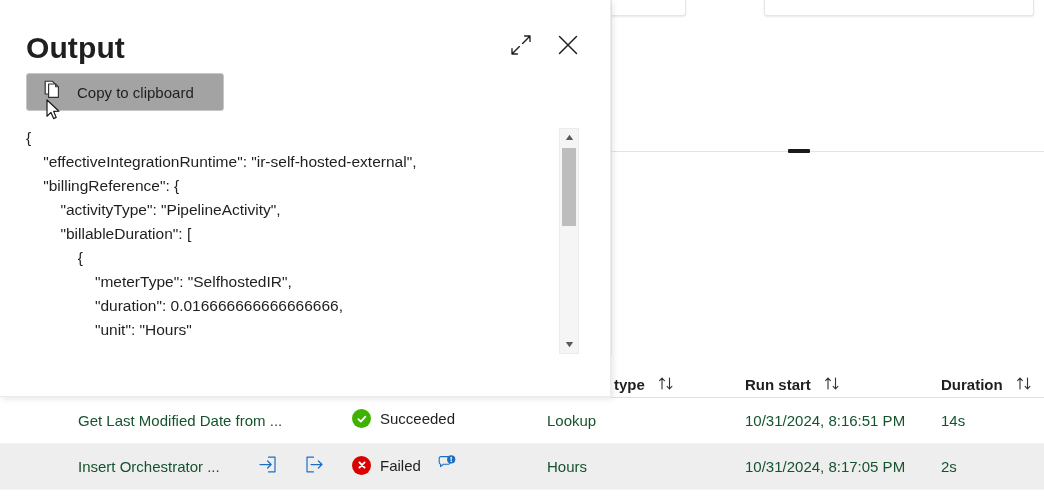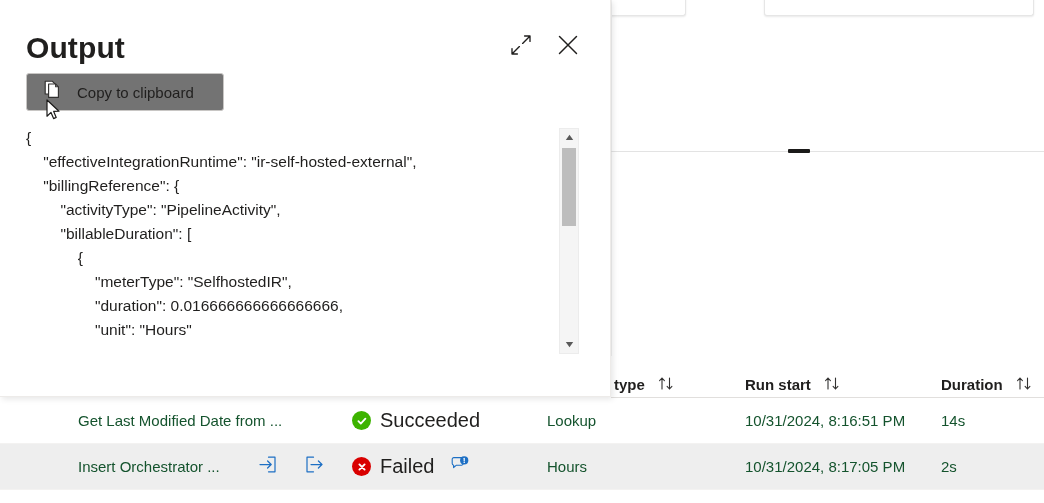--- a/index.html
+++ b/index.html
@@ -106,21 +106,21 @@
   .c-start  { left: 745px; }
   .c-dur    { left: 941px; }
 
   .status-wrap {
     position: absolute;
     top: 11px;
     left: 352px;
     display: flex;
     align-items: center;
     gap: 9px;
-    font-size: 20px;
+    font-size: 15px;
     white-space: nowrap;
   }
   .status-dot {
     width: 19px; height: 19px;
     border-radius: 50%;
     display: inline-flex;
     align-items: center;
     justify-content: center;
     flex: none;
   }
@@ -181,21 +181,21 @@
   }
   #expand-btn { left: 506px; }
   #close-btn  { left: 553px; }
 
   #copy-button {
     position: absolute;
     left: 26px; top: 73px;
     width: 198px; height: 38px;
     border: 1px solid #c8c6c4;
     border-radius: 3px;
-    background: #737373;
+    background: #a3a3a3;
     display: flex;
     align-items: center;
     gap: 14px;
     padding-left: 16px;
     box-sizing: border-box;
     cursor: pointer;
     font-size: 15px;
     color: #201f1e;
   }
 

